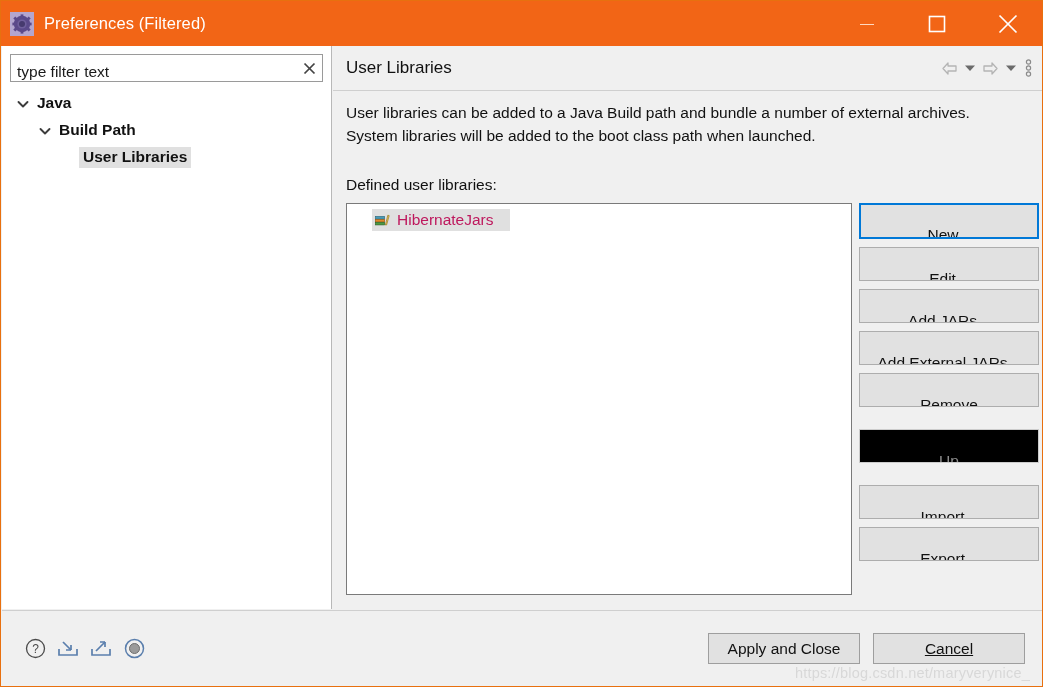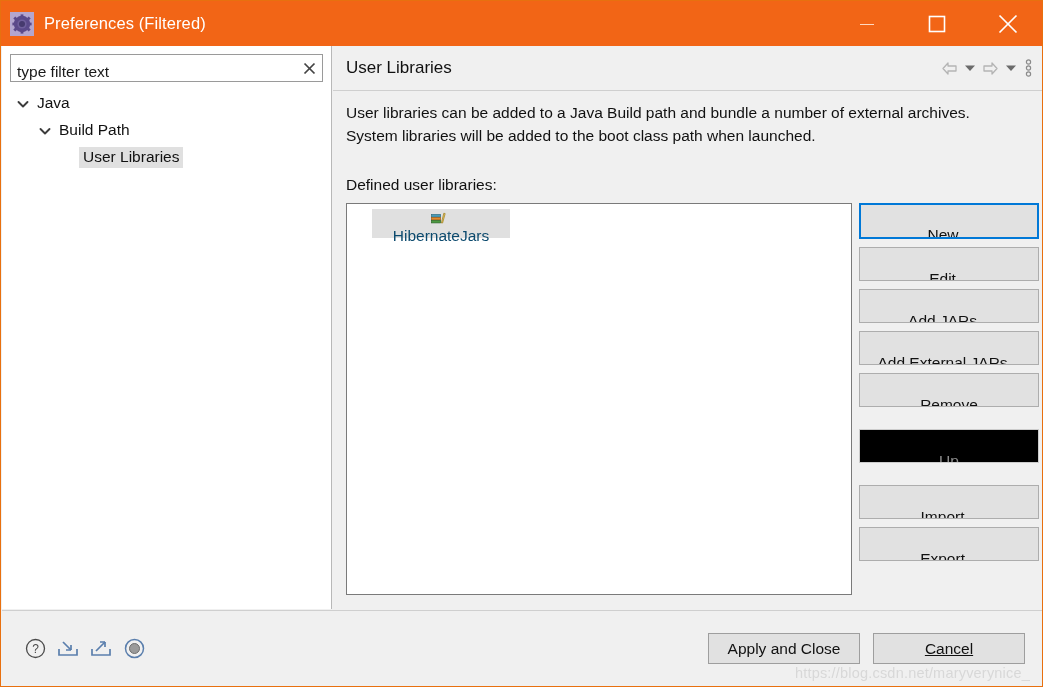--- a/index.html
+++ b/index.html
@@ -115,20 +115,21 @@
     left: 0; top: 44px;
     width: 330px;
   }
   .tree-row {
     display: flex;
     align-items: center;
     height: 27px;
     font-size: 15.5px;
     color: #111111;
     white-space: nowrap;
+    font-weight: bold;
   }
   .tree-row .twisty {
     width: 20px;
     height: 27px;
     display: flex;
     align-items: center;
     justify-content: center;
     flex: 0 0 auto;
   }
   .tree-row .twisty.empty { visibility: hidden; }
@@ -204,28 +205,27 @@
     width: 506px;
     height: 392px;
     background: #ffffff;
     border: 1px solid #7a7a7a;
     box-sizing: border-box;
     overflow: hidden;
   }
   .list-item {
     display: flex;
     align-items: center;
-    height: 29px;
+    height: 22px;
     margin: 5px 0 0 25px;
     width: 138px;
     background: #e0e0e0;
     font-size: 15.5px;
-    color: #0c4a6e;
-    white-space: nowrap;
-    flex-direction: column;
+    color: #be185d;
+    white-space: nowrap;
   }
   .list-item .lib-icon {
     width: 18px;
     height: 18px;
     margin: 0 5px 0 2px;
     flex: 0 0 auto;
     display: flex;
     align-items: center;
     justify-content: center;
   }

